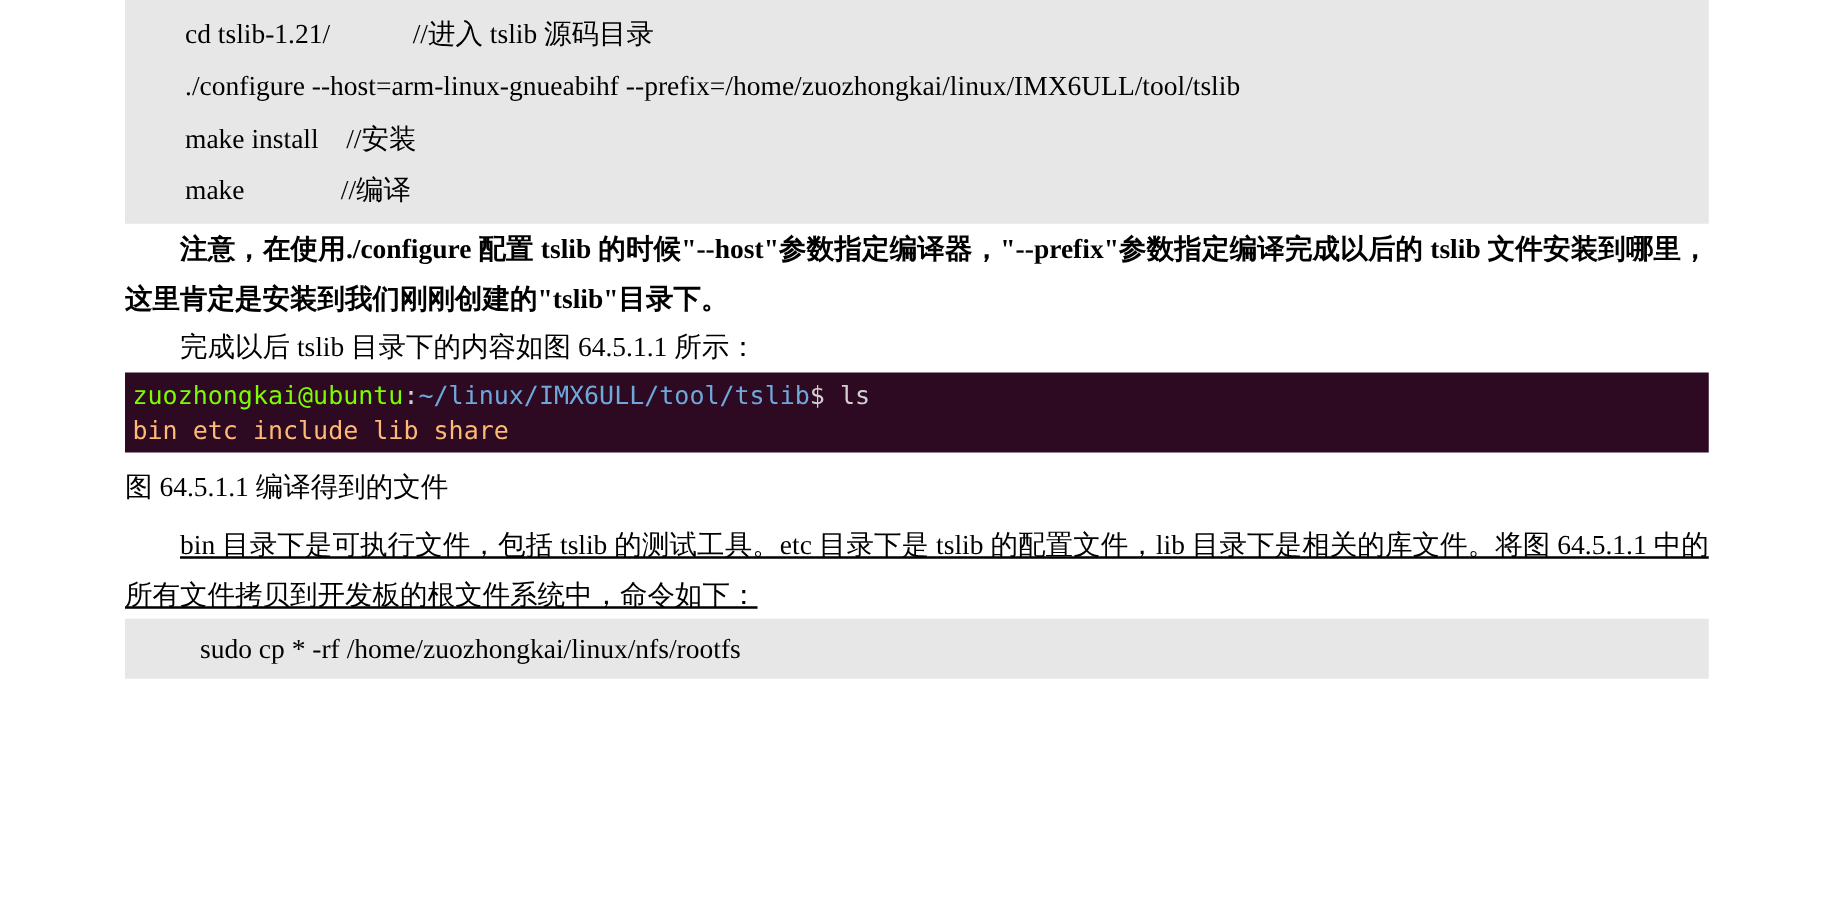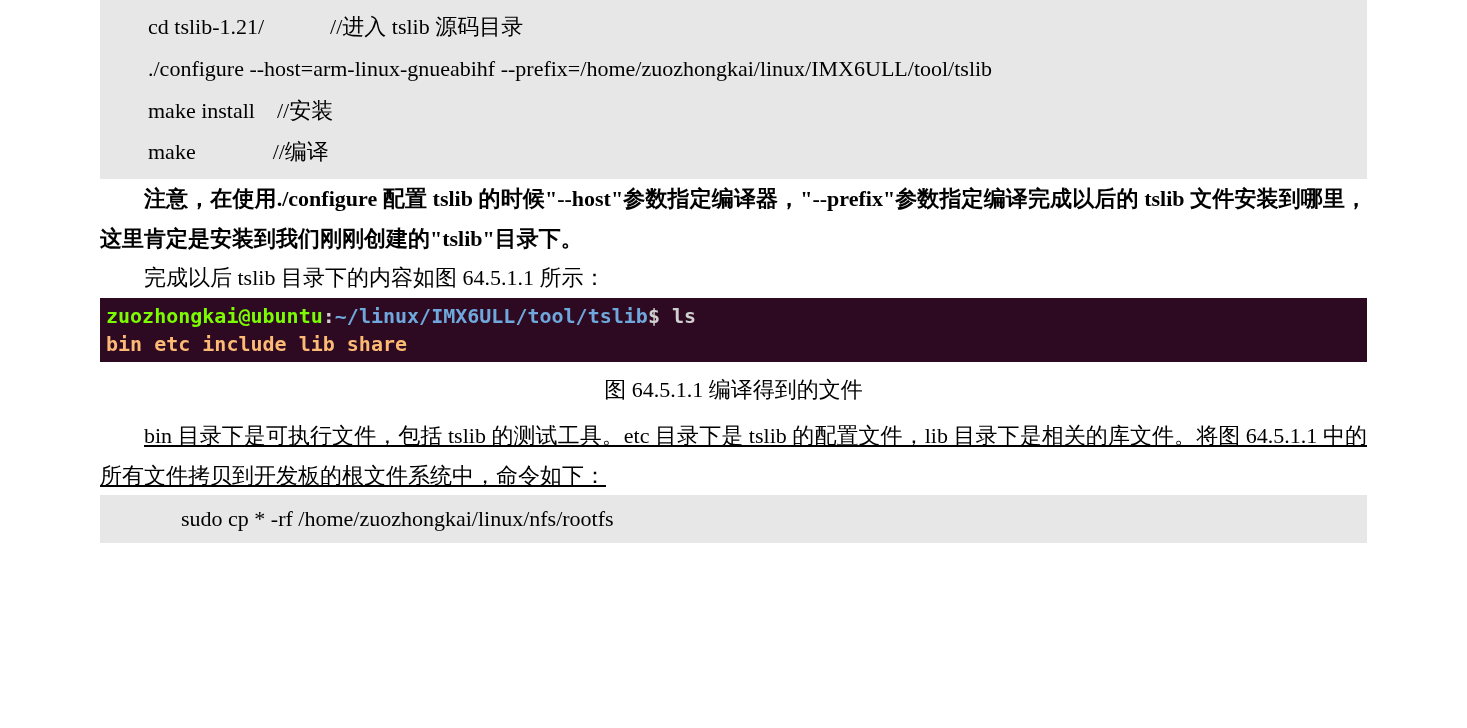--- a/index.html
+++ b/index.html
@@ -29,41 +29,41 @@
   .codeline {
     white-space: pre;
   }
   .terminal {
     background: #2d0a22;
     font-family: "DejaVu Sans Mono", "Consolas", monospace;
     font-size: 20px;
     line-height: 1.4;
     padding: 4px 6px;
     color: #fff;
-    font-weight: bold;
+    font-weight: normal;
   }
   .t-user { color: #7cfc00; }
   .t-path { color: #6fa8dc; }
   .t-cmd  { color: #d0d0d0; }
   .t-out  { color: #fdba74; }
   .cursor {
     display: inline-block;
     width: 10px;
     height: 20px;
     background: #d0d0d0;
     vertical-align: middle;
   }
   .caption {
-    text-align: center;
+    text-align: left;
     line-height: 2;
     margin: 6px 0 4px 0;
   }
   .codeblock2 {
     background: #e7e7e7;
-    padding: 4px 0 4px 81px;
+    padding: 4px 0 4px 60px;
     line-height: 1.8;
     margin: 0;
   }
 </style>
 </head>
 <body>
 
 <div class="content">
 
 

